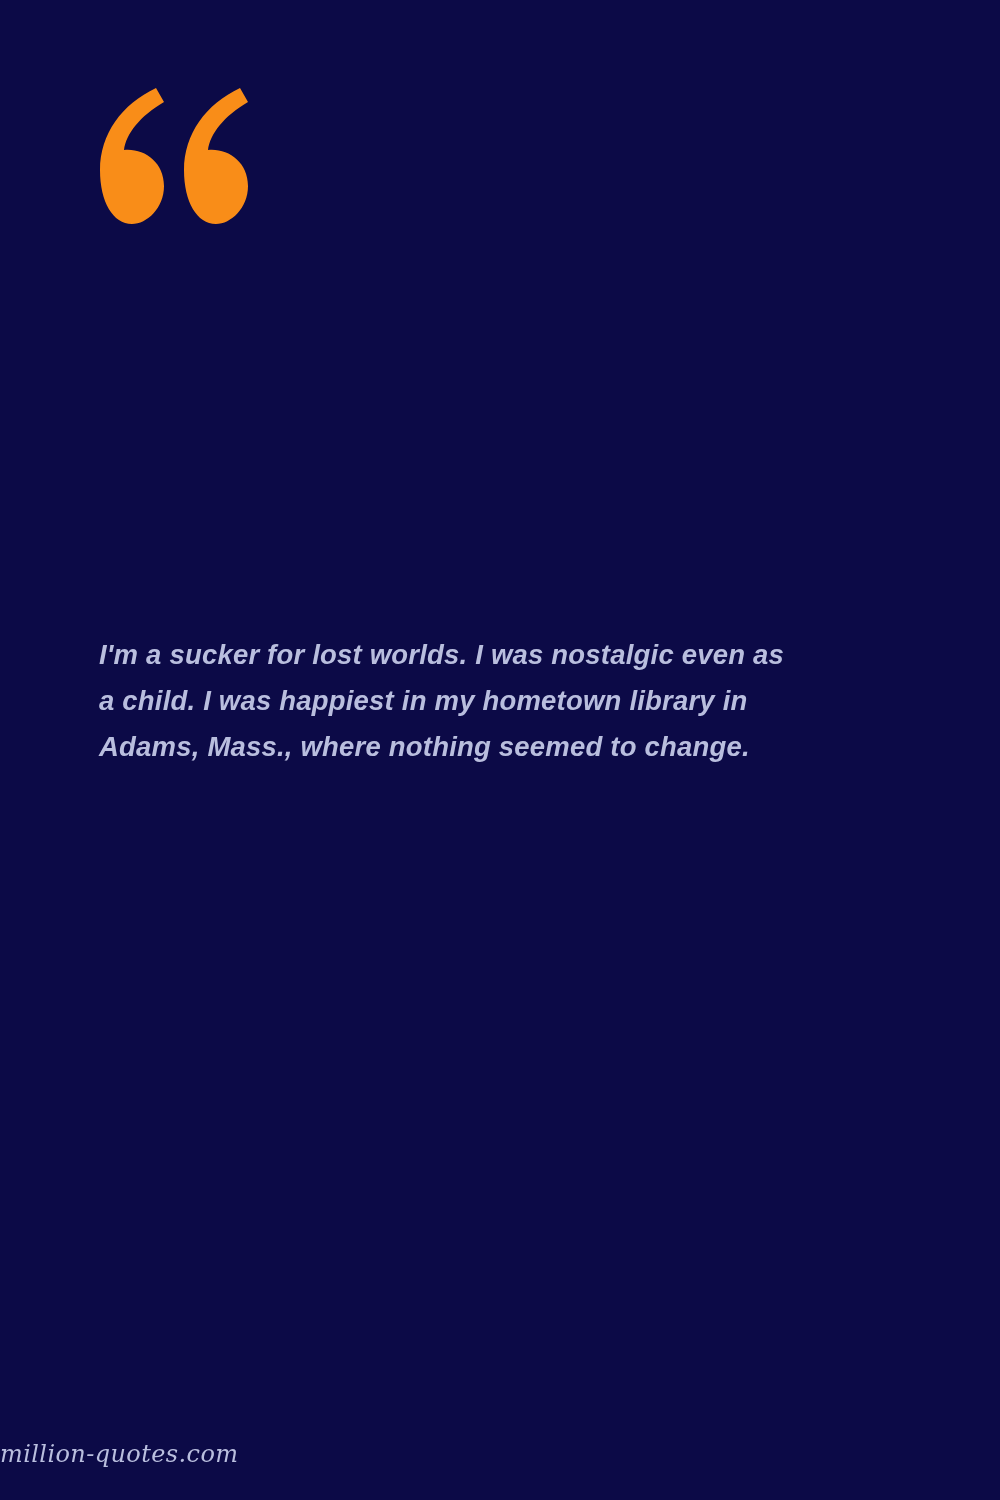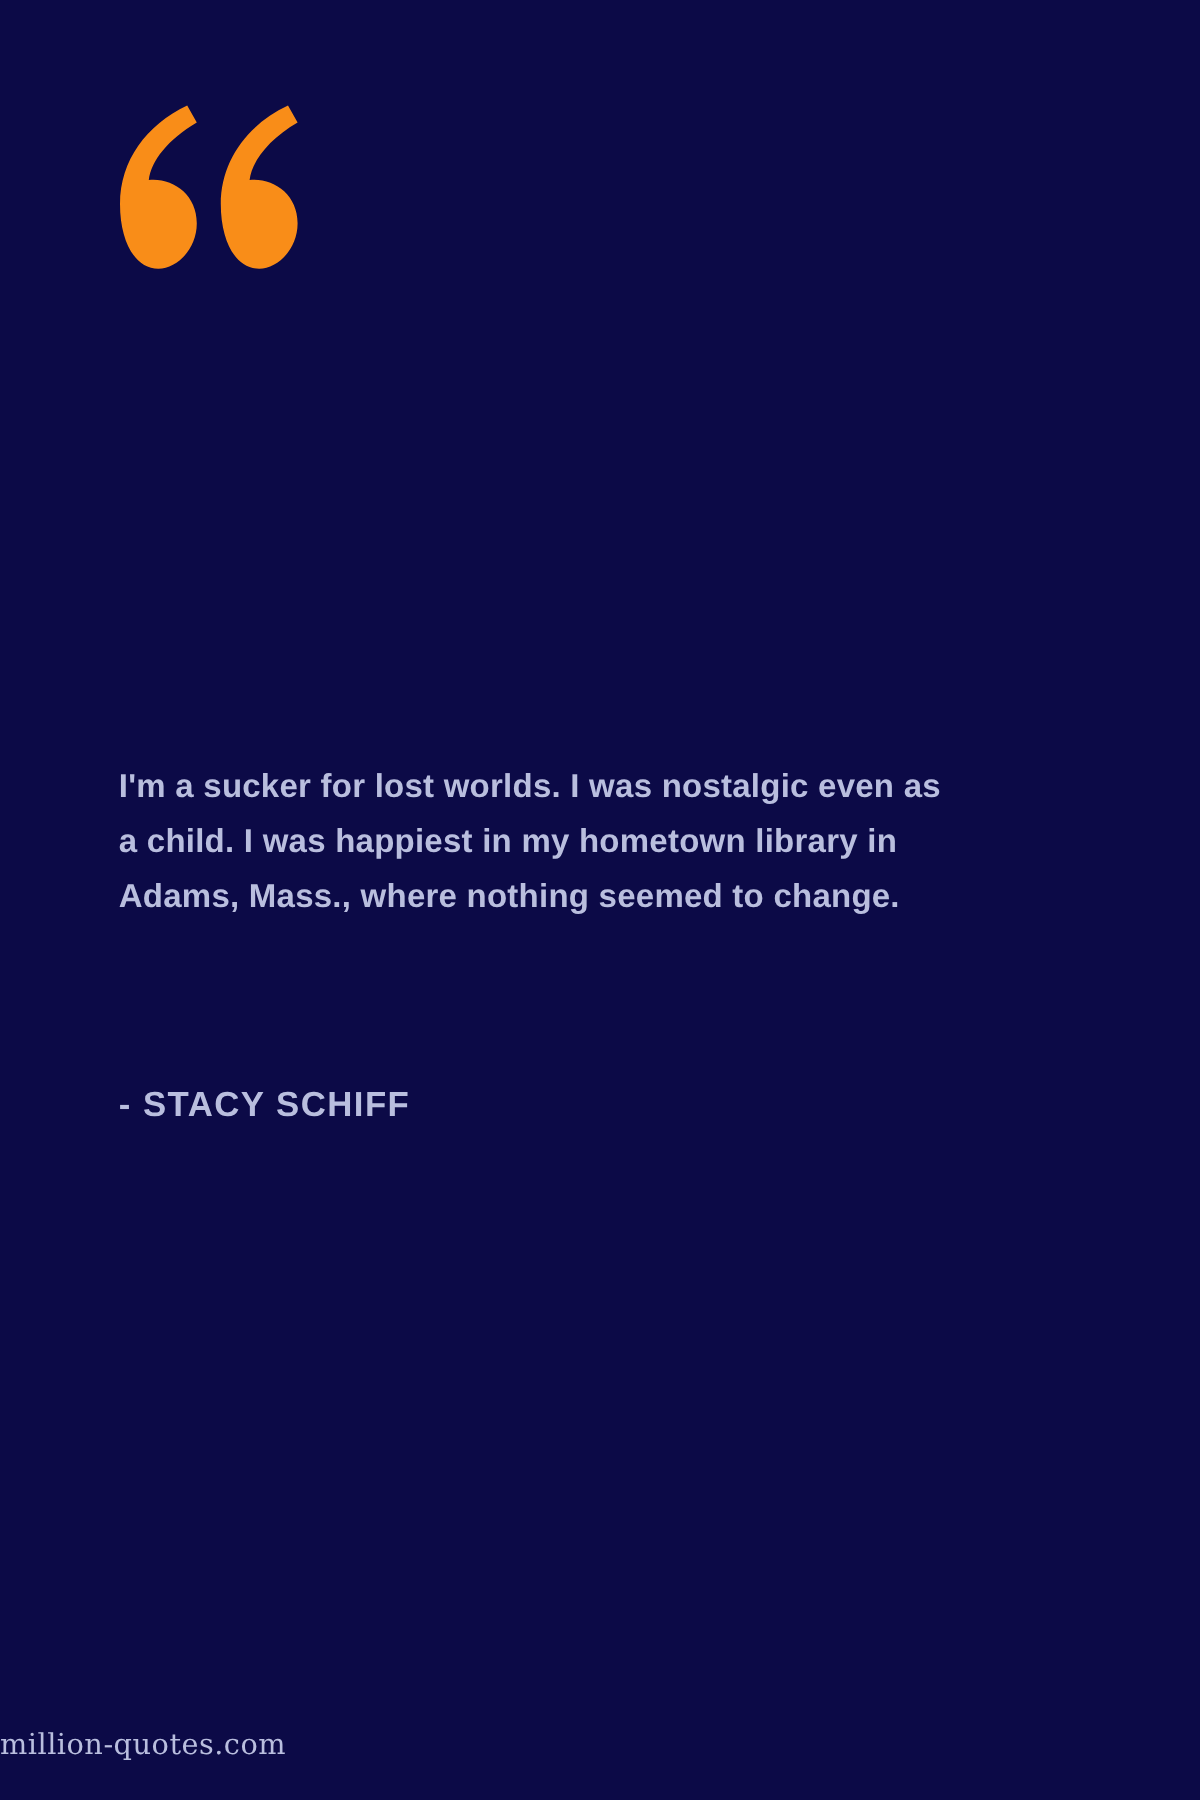--- a/index.html
+++ b/index.html
@@ -12,20 +12,21 @@
     background: #0c0a47;
     font-family: "Liberation Sans", sans-serif;
     overflow: hidden;
     position: relative;
   }
   .card {
     position: relative;
     width: 1000px;
     height: 1500px;
     box-sizing: border-box;
+    font-style: italic;
   }
   .quote-mark {
     position: absolute;
     left: 88px;
     top: 78px;
     width: 180px;
     height: 220px;
     color: #f98d18;
     font-family: "DejaVu Serif", serif;
     font-size: 300px;
@@ -78,17 +79,16 @@
     <svg width="180" height="200" viewBox="0 0 180 200" aria-hidden="true">
       <g fill="#f98d18">
         <path d="M12 92 C12 56 34 26 68 10 L76 24 C52 38 38 56 36 72 C56 70 76 84 76 108 C76 130 59 146 44 146 C25 146 12 124 12 92 Z"></path>
         <path d="M96 92 C96 56 118 26 152 10 L160 24 C136 38 122 56 120 72 C140 70 160 84 160 108 C160 130 143 146 128 146 C109 146 96 124 96 92 Z"></path>
       </g>
     </svg>
   </div>
 
   <div class="quote-text">I'm a sucker for lost worlds. I was nostalgic even as a child. I was happiest in my hometown library in Adams, Mass., where nothing seemed to change.</div>
 
-  <div class="author">- STACY SCHIFF</div>
 
   <div class="footer">million-quotes.com</div>
 
 </div>
 
 </body></html>

